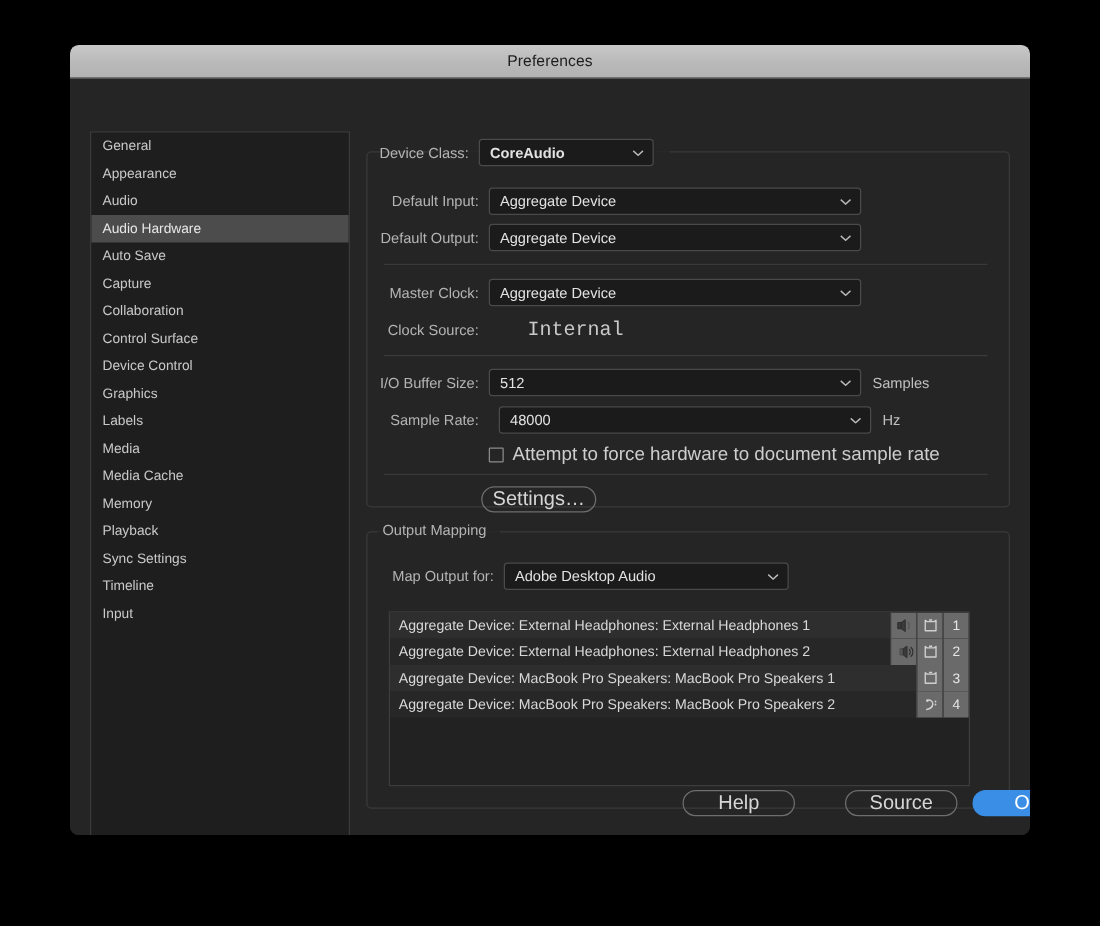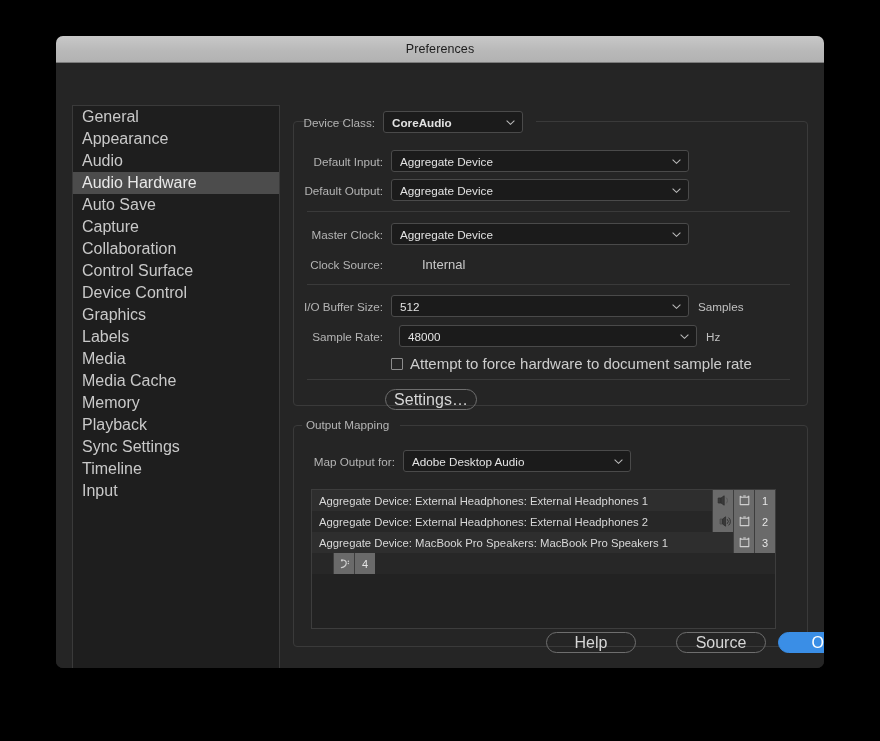--- a/index.html
+++ b/index.html
@@ -44,21 +44,21 @@
     left: 16px; top: 42px;
     width: 208px; height: 568px;
     background: #1e1e1e;
     border: 1px solid #3a3a3a;
     overflow: hidden;
   }
   .side-item {
     height: 22px;
     line-height: 22px;
     padding-left: 9px;
-    font-size: 16px;
+    font-size: 11px;
     color: #c9c9c9;
     white-space: nowrap;
   }
   .side-item.selected {
     background: #4c4c4c;
     color: #e8e8e8;
   }
 
   
   #right {
@@ -100,23 +100,24 @@
     align-items: center;
     height: 22px;
   }
   .flabel {
     font-size: 11.7px;
     color: #b4b4b4;
     text-align: right;
     white-space: nowrap;
   }
   .fvalue-static {
-    font-size: 13px;
+    font-size: 16px;
     color: #c9c9c9;
     white-space: nowrap;
+    font-family: Liberation Mono, monospace;
   }
 
   
   .sel {
     position: relative;
     height: 22px;
     background: #1b1b1b;
     border: 1px solid #4a4a4a;
     border-radius: 3px;
     display: flex;
@@ -429,20 +430,21 @@
                 <div class="mbtn">
                   <svg width="15" height="13" viewBox="0 0 15 13">
                     <path d="M3.2 2.2 L4.6 3.3 L10.4 3.3 L11.8 2.2 L11.8 10.6 L3.2 10.6 Z" fill="none" stroke="#cfcfcf" stroke-width="1.1" stroke-linejoin="round"></path>
                     <path d="M6.2 2.0 L8.8 2.0" fill="none" stroke="#cfcfcf" stroke-width="1.1"></path>
                   </svg>
                 </div>
                 <div class="mbtn num">3</div>
               </div>
             </div>
             <div class="maprow even">
+              <div class="mtext">Aggregate Device: MacBook Pro Speakers: MacBook Pro Speakers 2</div>
               <div class="mbtns">
                 <div class="mbtn blank"></div>
                 <div class="mbtn">
                   <svg width="15" height="13" viewBox="0 0 15 13">
                     <path d="M4.6 3.2 C7.6 2.4 9.6 4.4 9.2 6.6 C8.8 8.8 6.6 10.2 4.4 10.6" fill="none" stroke="#cfcfcf" stroke-width="1.2" stroke-linecap="round"></path>
                     <circle cx="4.9" cy="3.6" r="1.0" fill="#cfcfcf"></circle>
                     <circle cx="11.4" cy="4.2" r="0.75" fill="#cfcfcf"></circle>
                     <circle cx="11.4" cy="6.6" r="0.75" fill="#cfcfcf"></circle>
                   </svg>
                 </div>

